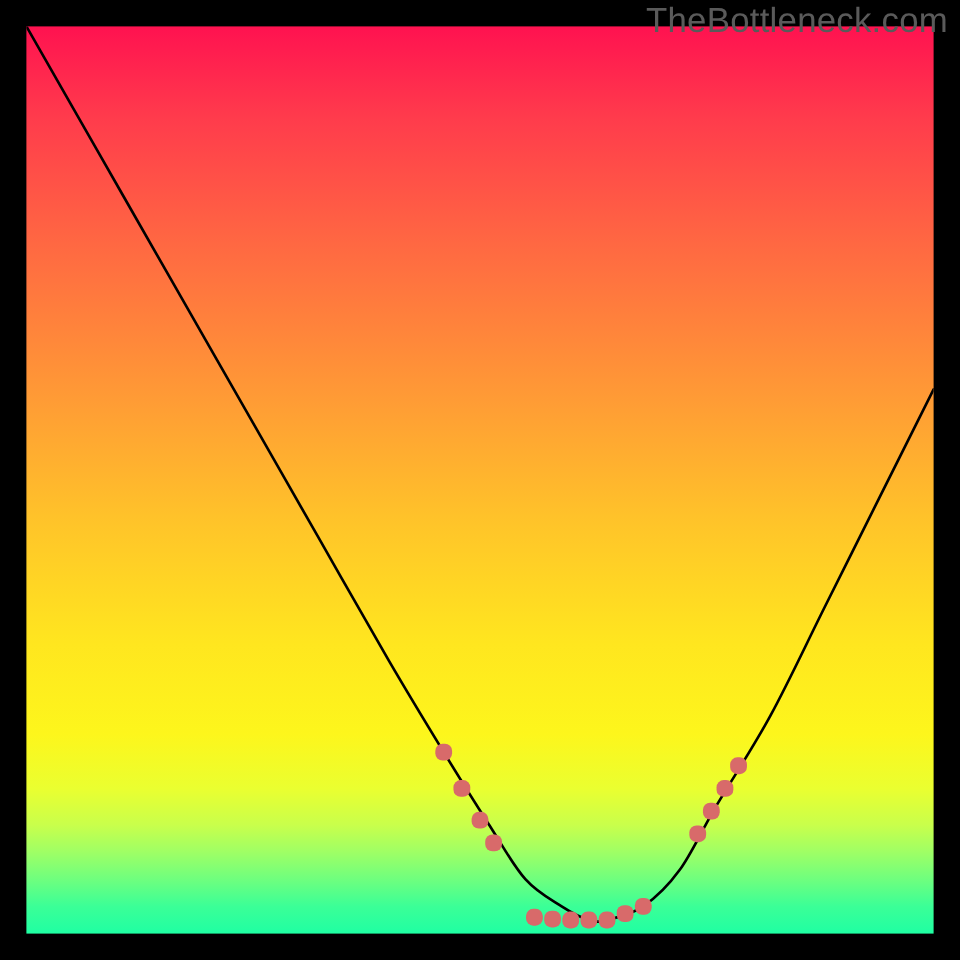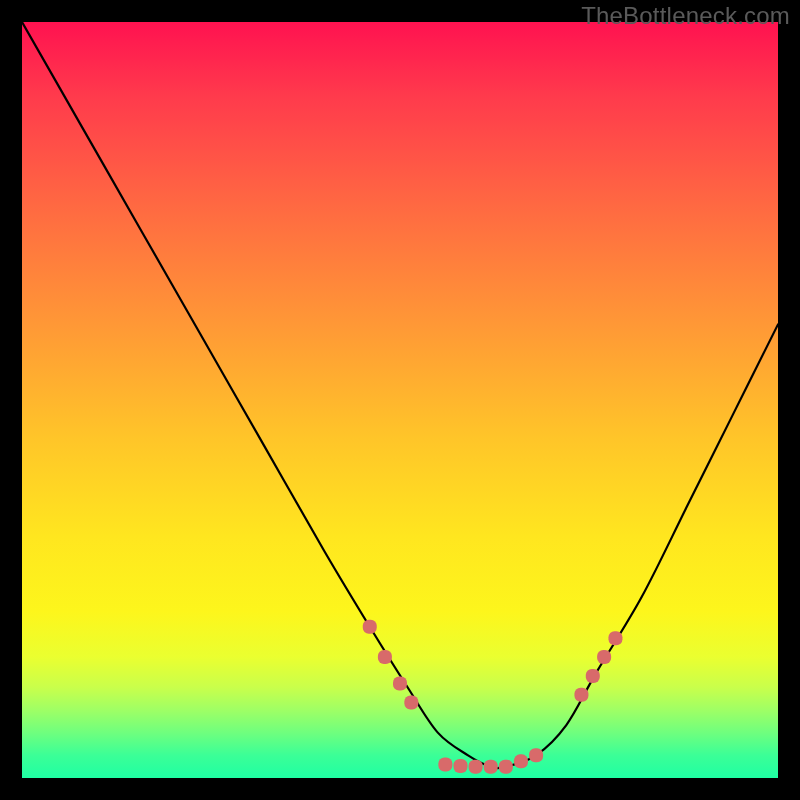--- a/index.html
+++ b/index.html
@@ -31,21 +31,21 @@
       #6fff7e 94%,
       #3bff97 97%,
       #1fffa3 100%
     );
   }
   .watermark {
     position: absolute;
     top: 2px;
     right: 10px;
     font-family: Arial, Helvetica, sans-serif;
-    font-size: 24px;
+    font-size: 29px;
     font-weight: 500;
     color: #5a5a5a;
     letter-spacing: 0.2px;
     pointer-events: none;
   }
   svg.curve {
     position: absolute;
     left: 22px;
     top: 22px;
     width: 756px;

